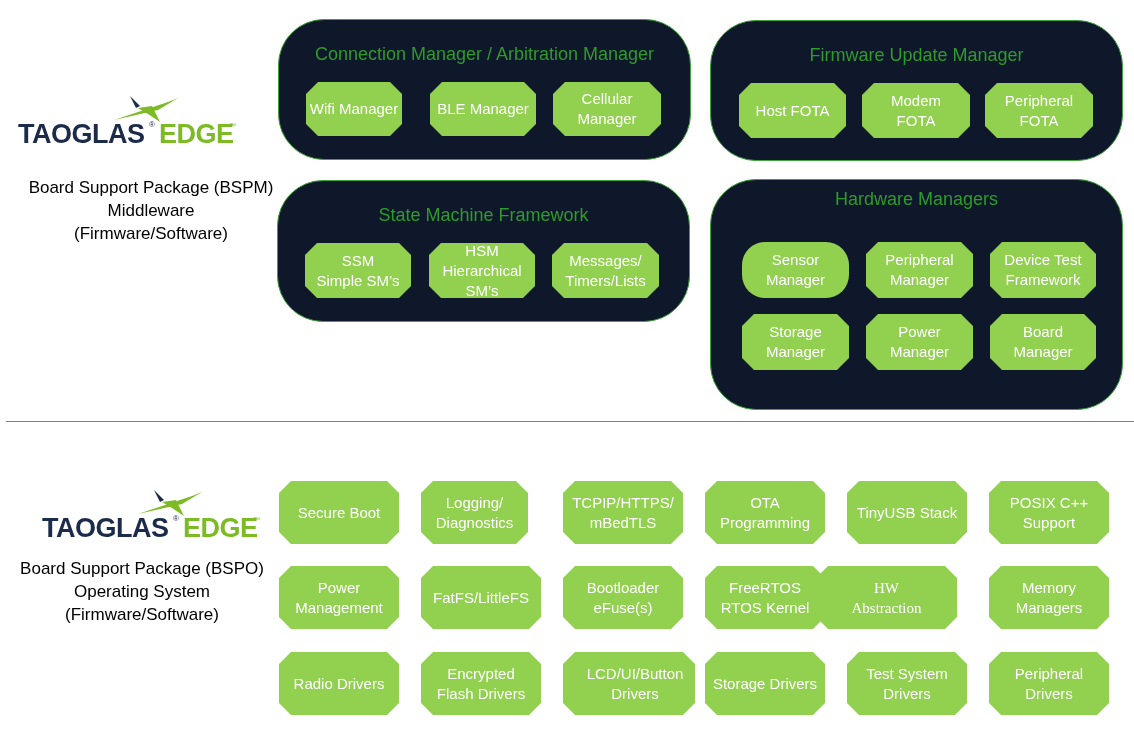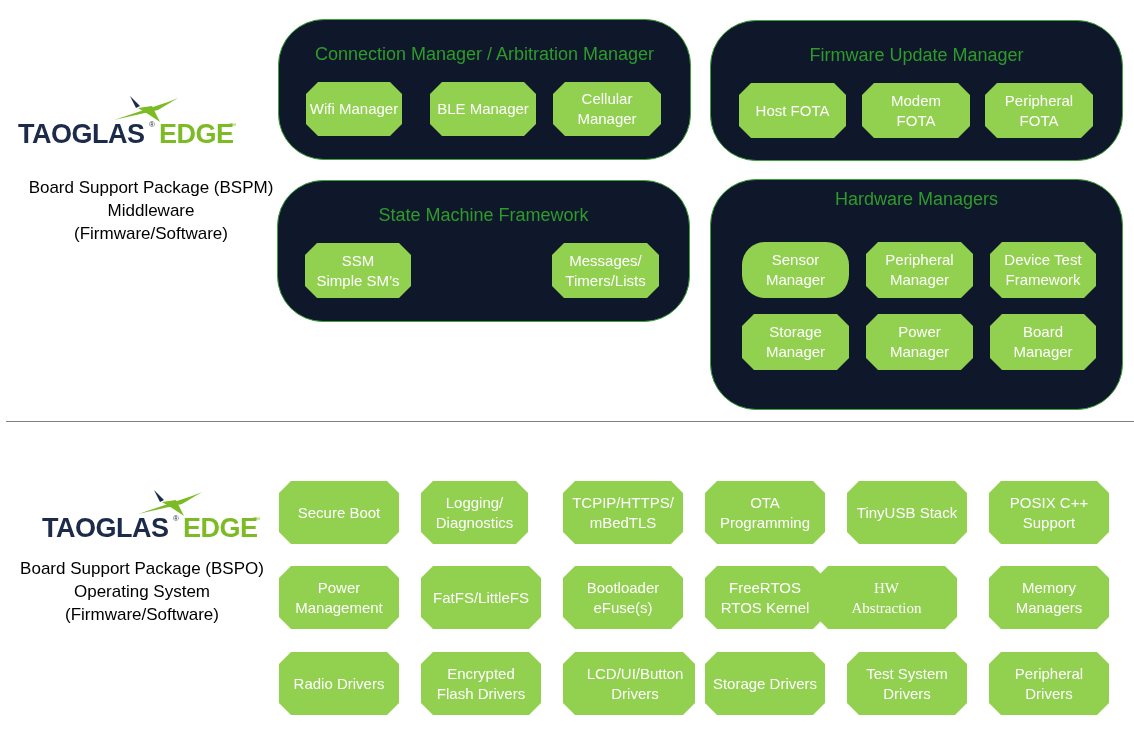--- a/index.html
+++ b/index.html
@@ -50,20 +50,23 @@
   <div class="chip" style="left:151px; top:62px; width:108px; height:55px;">Modem
 FOTA</div>
   <div class="chip" style="left:274px; top:62px; width:108px; height:55px;">Peripheral
 FOTA</div>
 </div>
 
 <div class="group" style="left:277px; top:180px; width:413px; height:142px;">
   <div class="group-title" style="top:24px;">State Machine Framework</div>
   <div class="chip" style="left:27px; top:62px; width:106px; height:55px;">SSM
 Simple SM’s</div>
+  <div class="chip" style="left:151px; top:62px; width:106px; height:55px;">HSM
+Hierarchical
+SM’s</div>
   <div class="chip" style="left:274px; top:62px; width:107px; height:55px;">Messages/
 Timers/Lists</div>
 </div>
 
 <div class="group" style="left:710px; top:179px; width:413px; height:231px;">
   <div class="group-title" style="top:9px;">Hardware Managers</div>
   <div class="chip" style="left:31px; top:62px; width:107px; height:56px;border-radius:23px;">Sensor
 Manager</div>
   <div class="chip" style="left:155px; top:62px; width:107px; height:56px;">Peripheral
 Manager</div>

